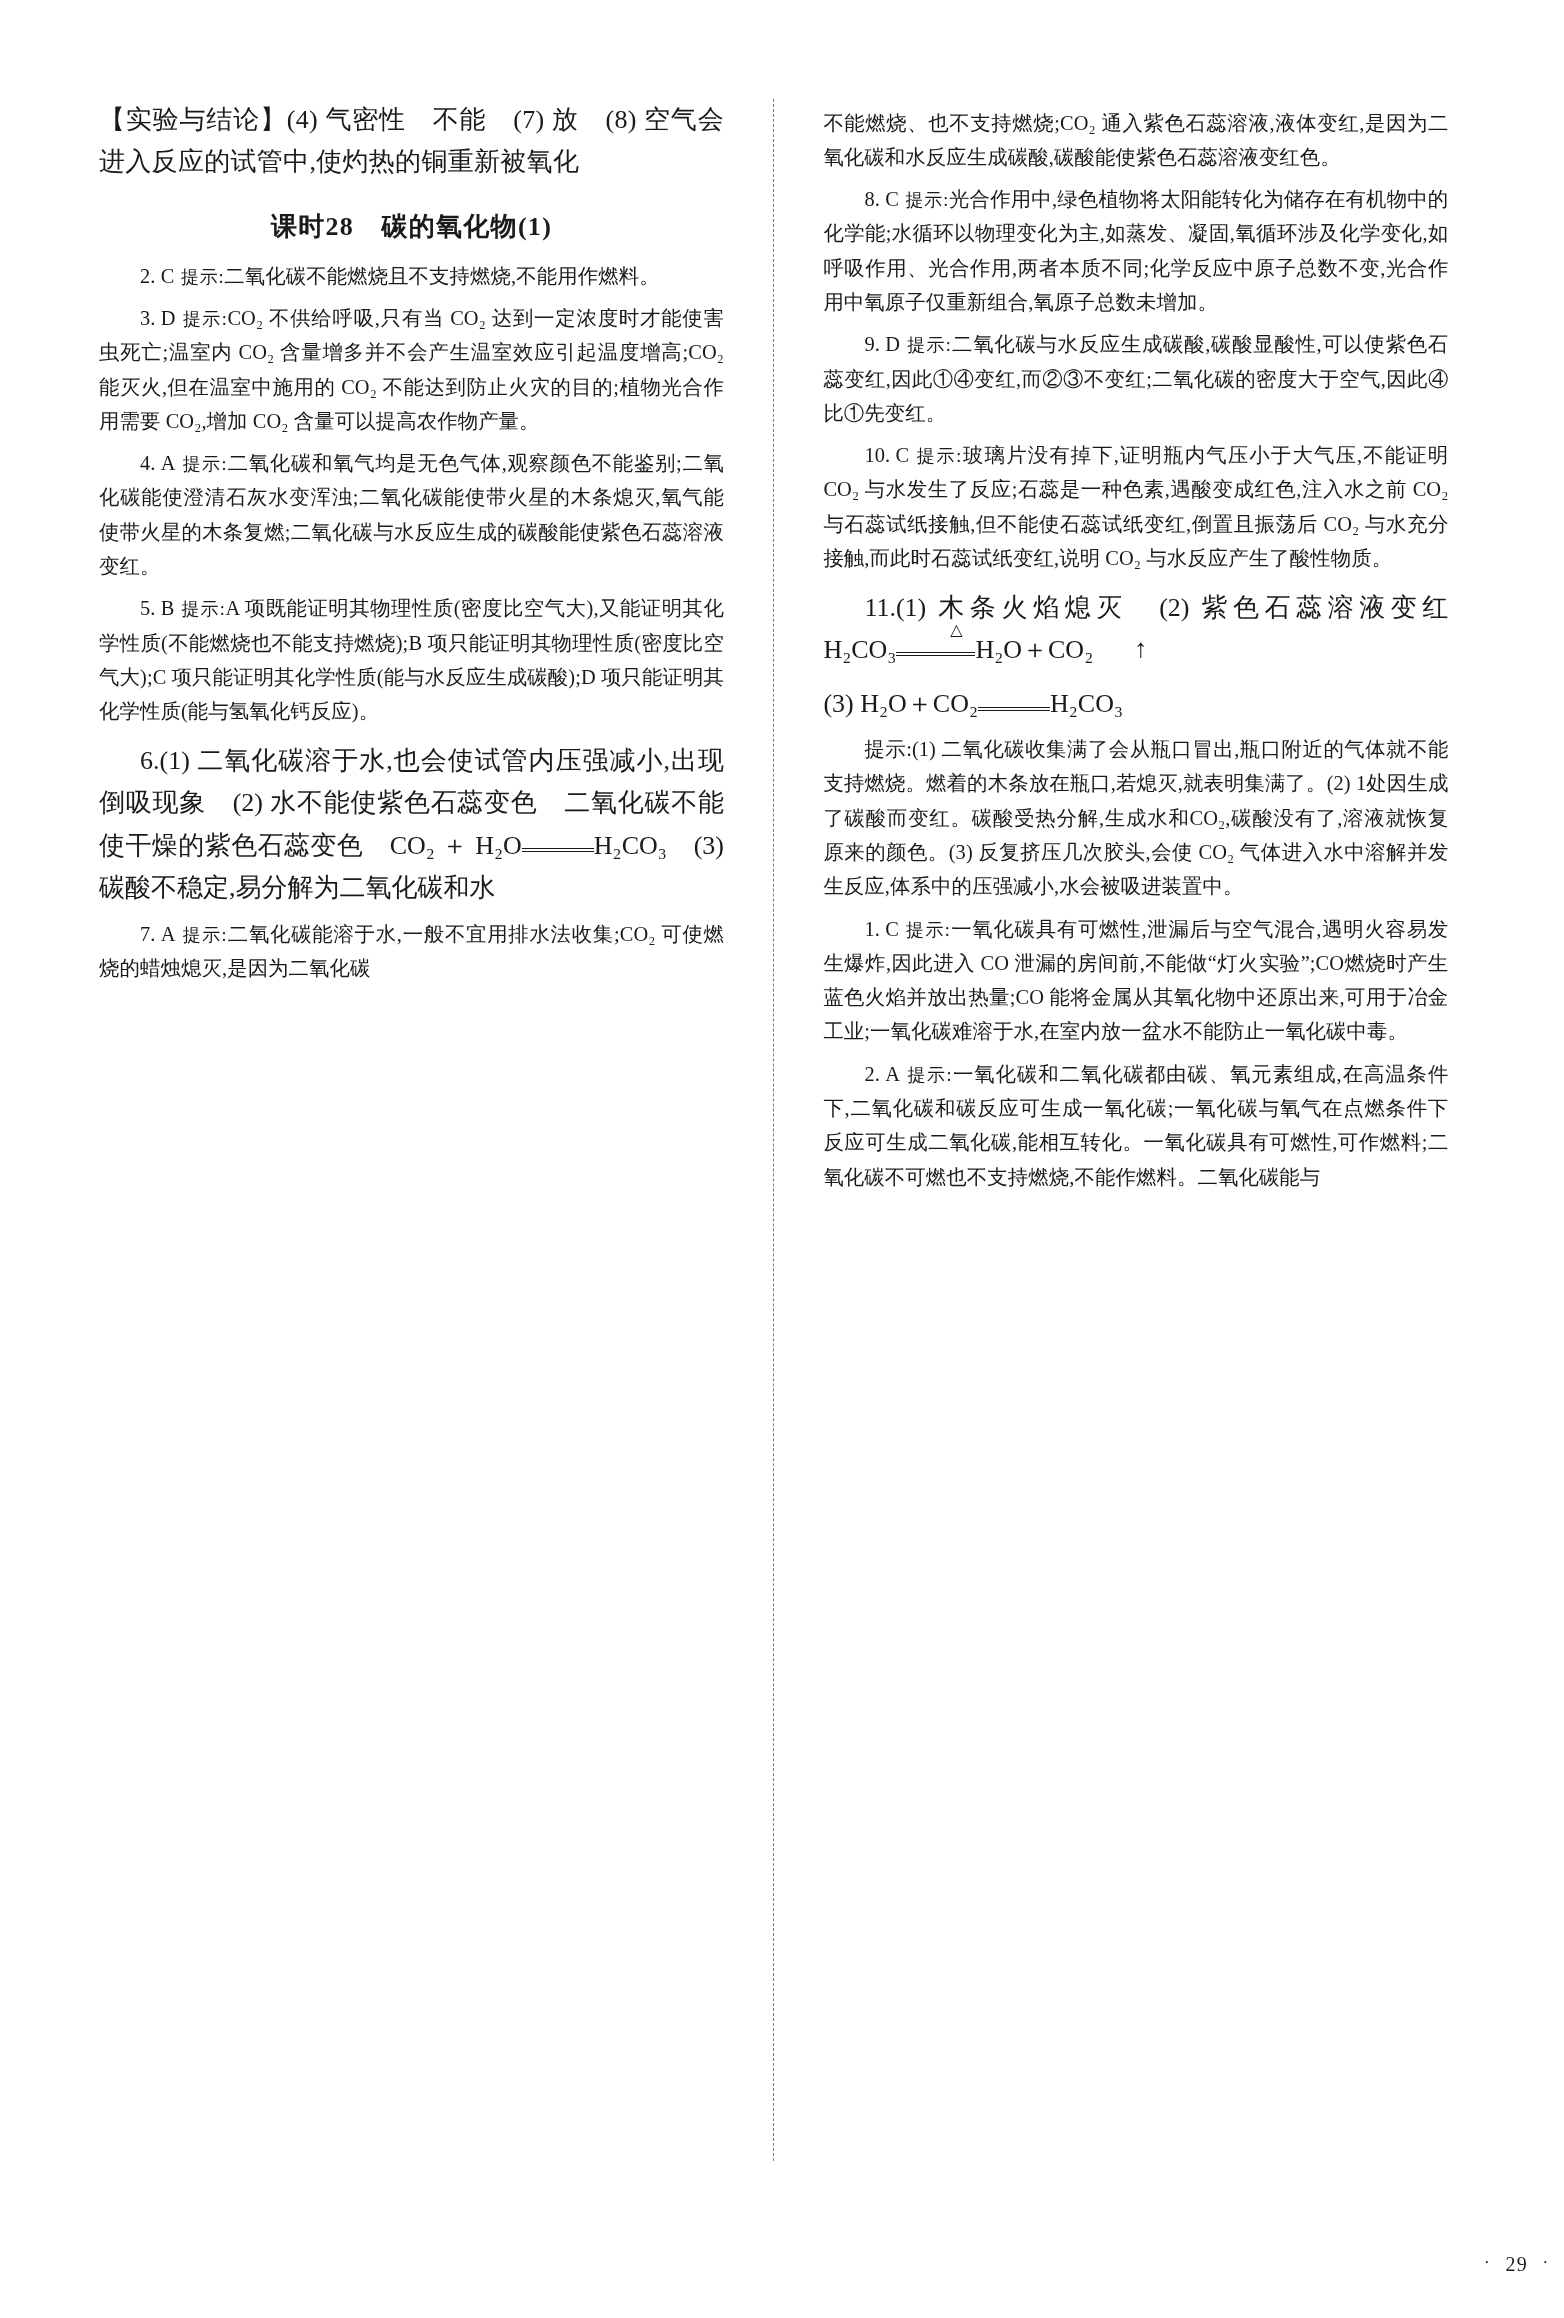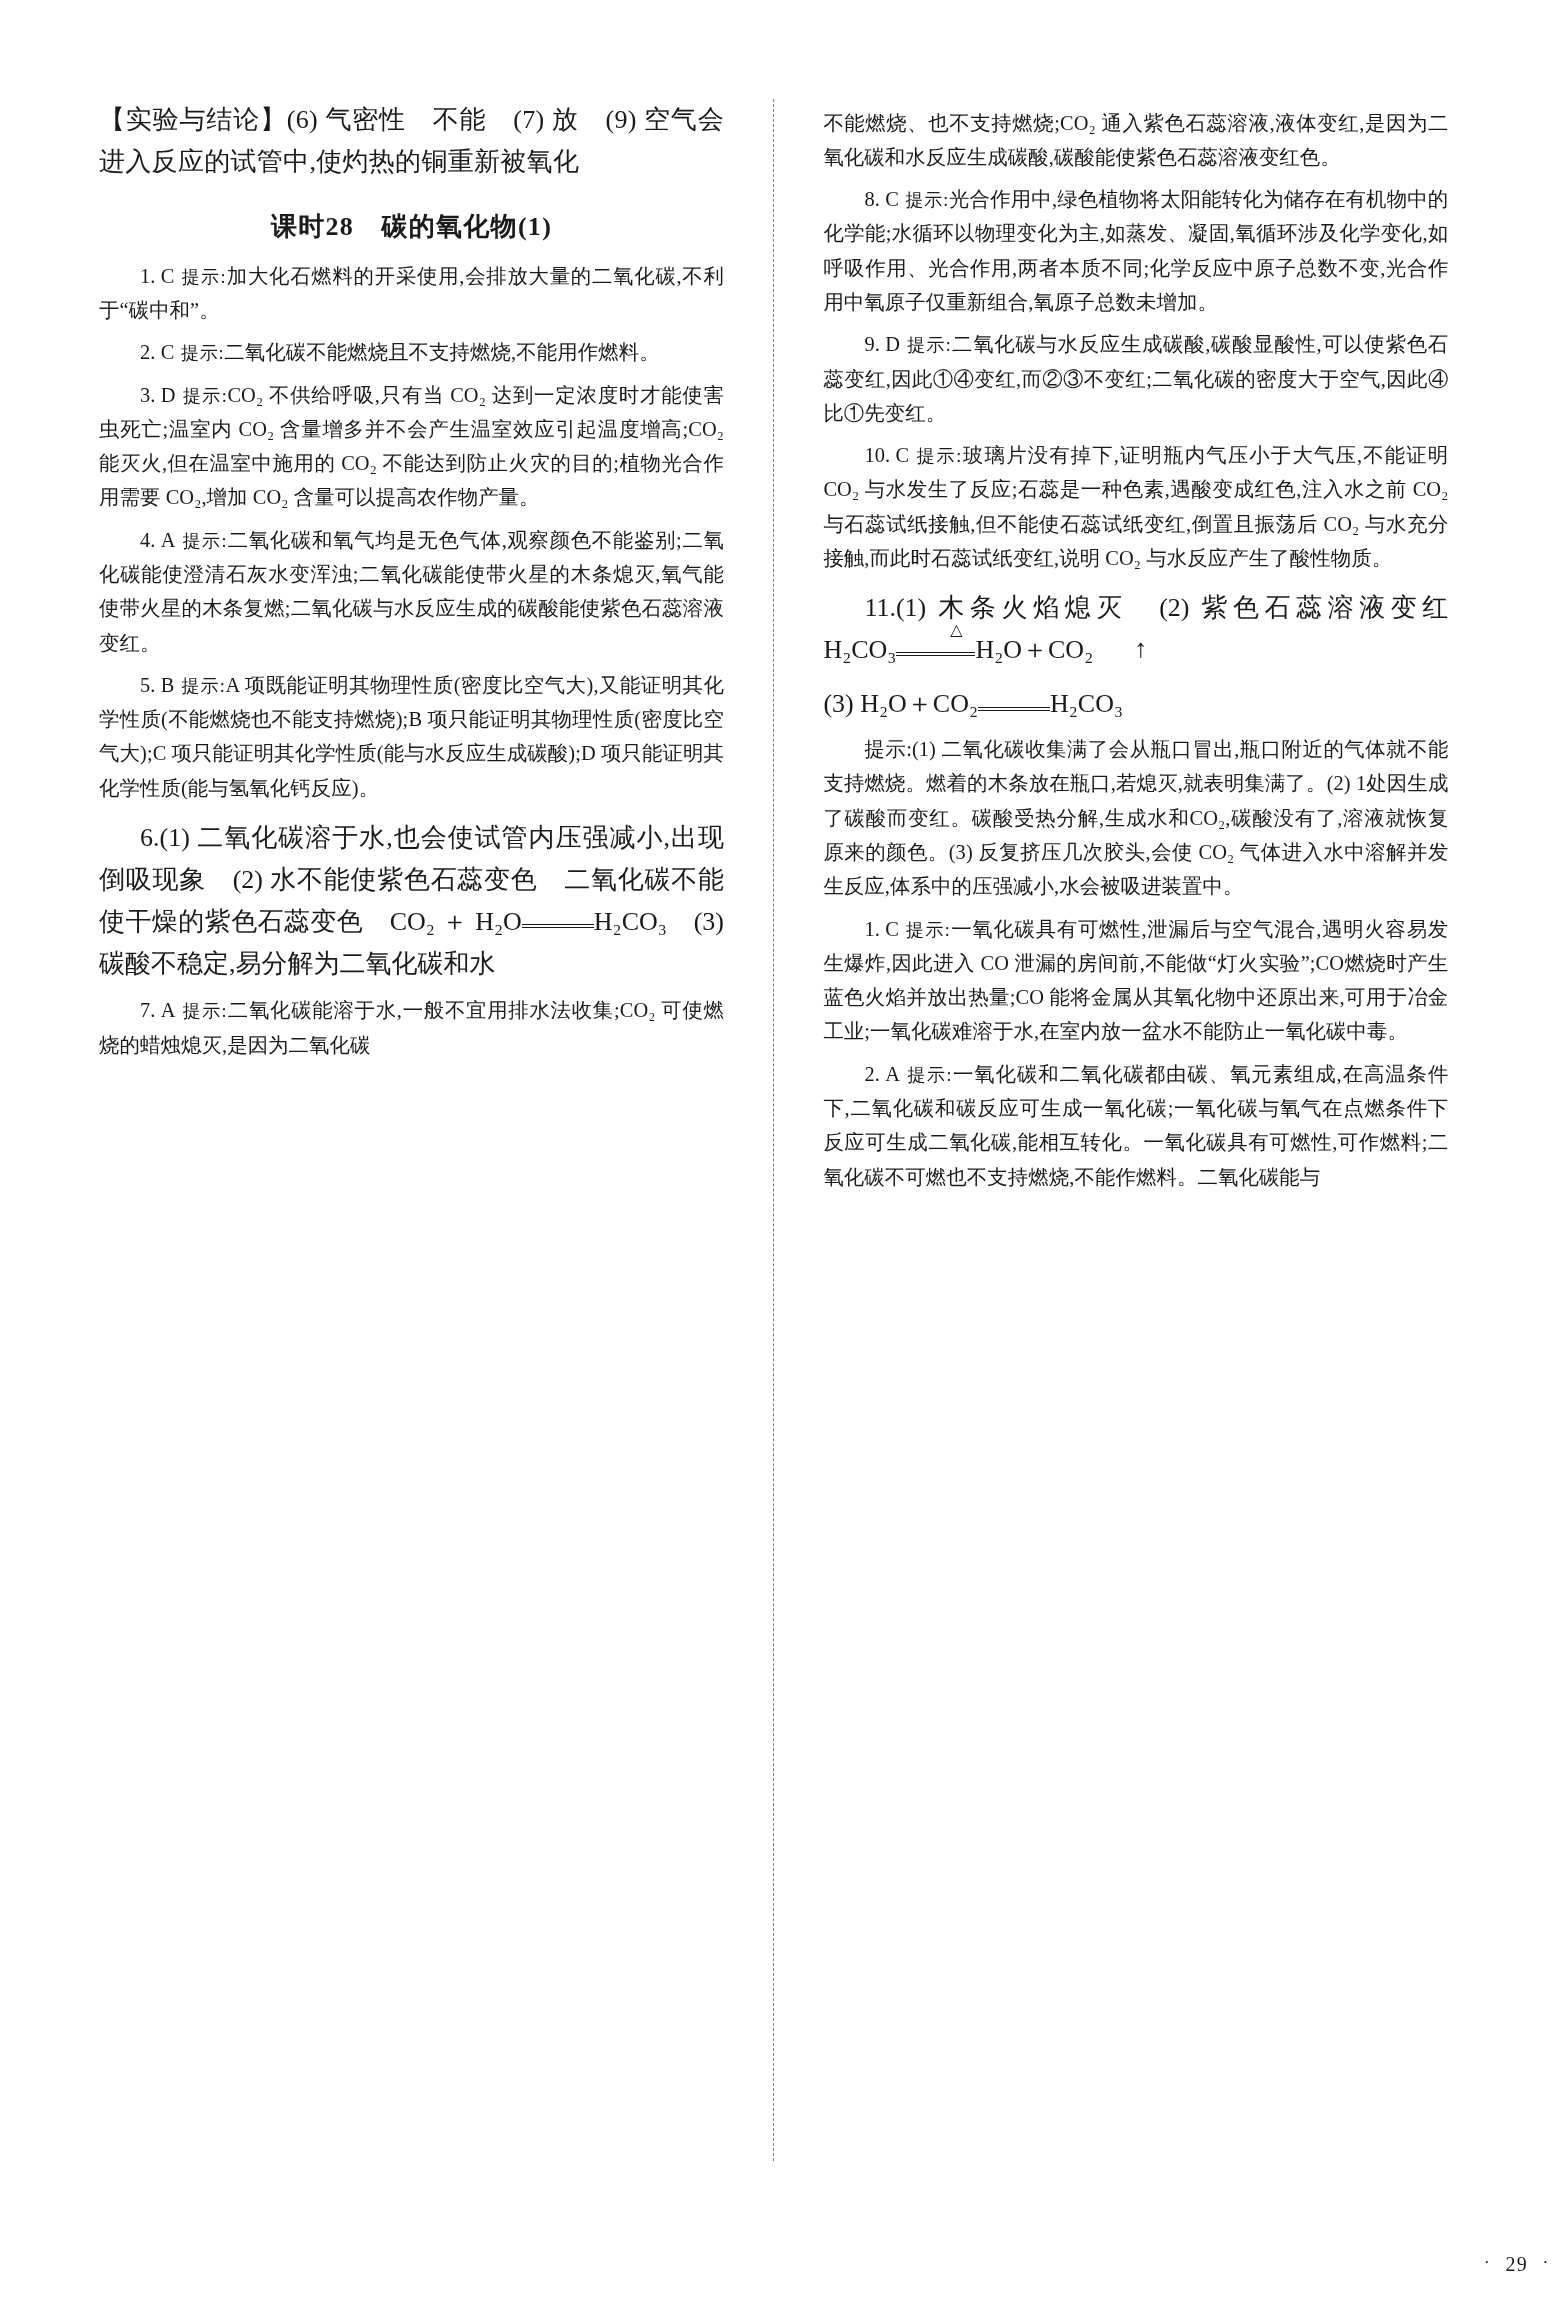--- a/index.html
+++ b/index.html
@@ -158,28 +158,25 @@
   }
 </style>
 </head>
 <body>
 
 <div class="page">
   <div class="columns">
 
     <div class="col col-left">
 
-      <p class="big">【实验与结论】(6) 气密性　不能　(7) 放　(9) 空气会进入反应的试管中,使灼热的铜重新被氧化</p>
+      <p class="big">【实验与结论】(4) 气密性　不能　(7) 放　(8) 空气会进入反应的试管中,使灼热的铜重新被氧化</p>
 
 
       <h2 class="heading">课时28　碳的氧化物(1)</h2>
 
-      <p class="item">
-        <span class="num">1.</span><span class="ans">C</span><span class="tip">提示:</span><span>加大化石燃料的开采使用,会排放大量的二氧化碳,不利于“碳中和”。</span>
-      </p>
 
       <p class="item">
         <span class="num">2.</span><span class="ans">C</span><span class="tip">提示:</span><span>二氧化碳不能燃烧且不支持燃烧,不能用作燃料。</span>
       </p>
 
       <p class="item">
         <span class="num">3.</span><span class="ans">D</span><span class="tip">提示:</span><span>CO₂ 不供给呼吸,只有当 CO₂ 达到一定浓度时才能使害虫死亡;温室内 CO₂ 含量增多并不会产生温室效应引起温度增高;CO₂ 能灭火,但在温室中施用的 CO₂ 不能达到防止火灾的目的;植物光合作用需要 CO₂,增加 CO₂ 含量可以提高农作物产量。</span>
       </p>
 
       <p class="item">

